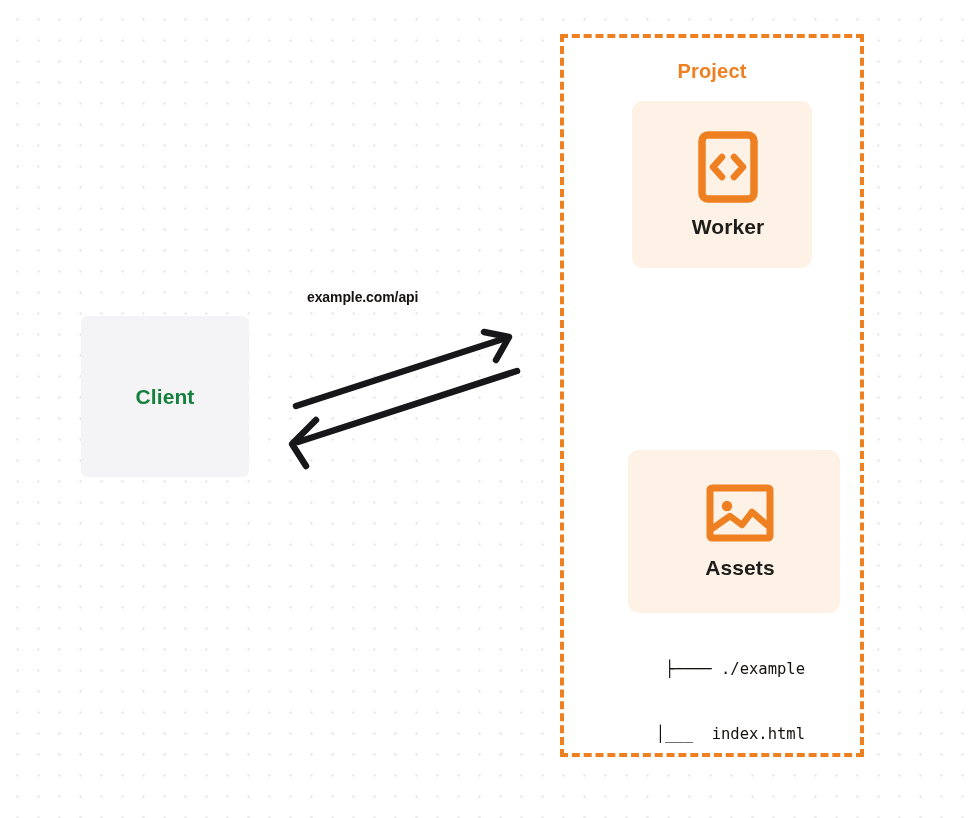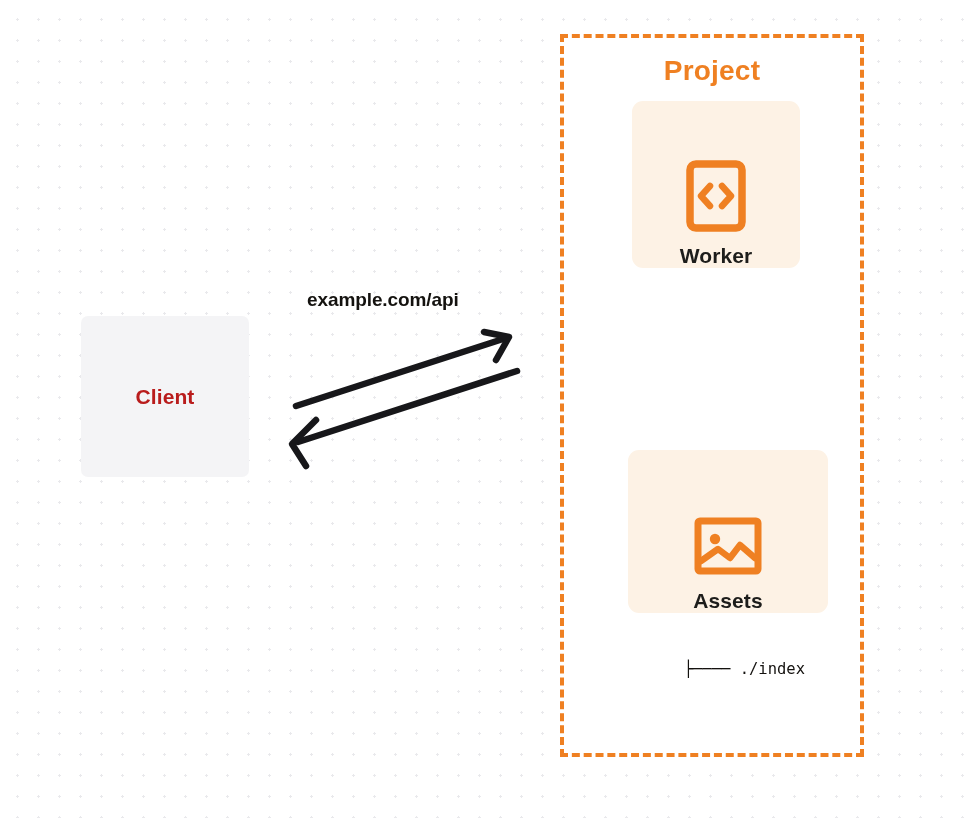--- a/index.html
+++ b/index.html
@@ -28,30 +28,30 @@
     height: 161px;
     background: #f4f4f6;
     border-radius: 7px;
     display: flex;
     align-items: center;
     justify-content: center;
   }
   #client-node .node-label {
     font-size: 21px;
     font-weight: bold;
-    color: #b91c1c;
+    color: #15803d;
     letter-spacing: 0.1px;
   }
 
   
   #edge-label {
     position: absolute;
     left: 307px;
     top: 289px;
-    font-size: 19px;
+    font-size: 14px;
     font-weight: bold;
     color: #14120f;
     letter-spacing: -0.1px;
     white-space: nowrap;
   }
 
   
   #arrows-layer {
     position: absolute;
     left: 0;
@@ -72,36 +72,37 @@
     border: 4px dashed #ef8022;
     background: #ffffff;
   }
   #project-group-title {
     position: absolute;
     left: 50%;
     top: 34px;
     transform: translate(-50%, -52%);
     padding: 0 7px;
     background: #ffffff;
-    font-size: 28px;
+    font-size: 20px;
     font-weight: bold;
     color: #ef8022;
     letter-spacing: 0.2px;
     white-space: nowrap;
   }
 
   
   .service-card {
     position: absolute;
     background: #fdf2e5;
     border-radius: 11px;
     display: flex;
     flex-direction: column;
     align-items: center;
-    justify-content: flex-end;
+    justify-content: center;
+    padding-left: 12px;
   }
   #worker-card {
     left: 632px;
     top: 101px;
     width: 168px;
     height: 167px;
   }
   #assets-card {
     left: 628px;
     top: 450px;
@@ -184,17 +185,18 @@
       <svg width="68" height="58" viewBox="0 0 68 58" xmlns="http://www.w3.org/2000/svg">
         <rect x="4" y="4" width="60" height="50" rx="2" ry="2" fill="none" stroke="#ef8022" stroke-width="7"></rect>
         <circle cx="21" cy="22" r="5.2" fill="#ef8022"></circle>
         <polyline points="7,44 24,32 36,41 46,28 61,41" fill="none" stroke="#ef8022" stroke-width="6.5" stroke-linecap="round" stroke-linejoin="round"></polyline>
       </svg>
     </span>
     <span class="card-label">Assets</span>
   </div>
 
   <div id="assets-file-tree">
-    <span class="tree-row">├──── ./index</span>
+    <span class="tree-row">├──── ./example</span>
+    <span class="tree-row">│___  index.html</span>
     
   </div>
 
 </div>
 
 </body></html>

